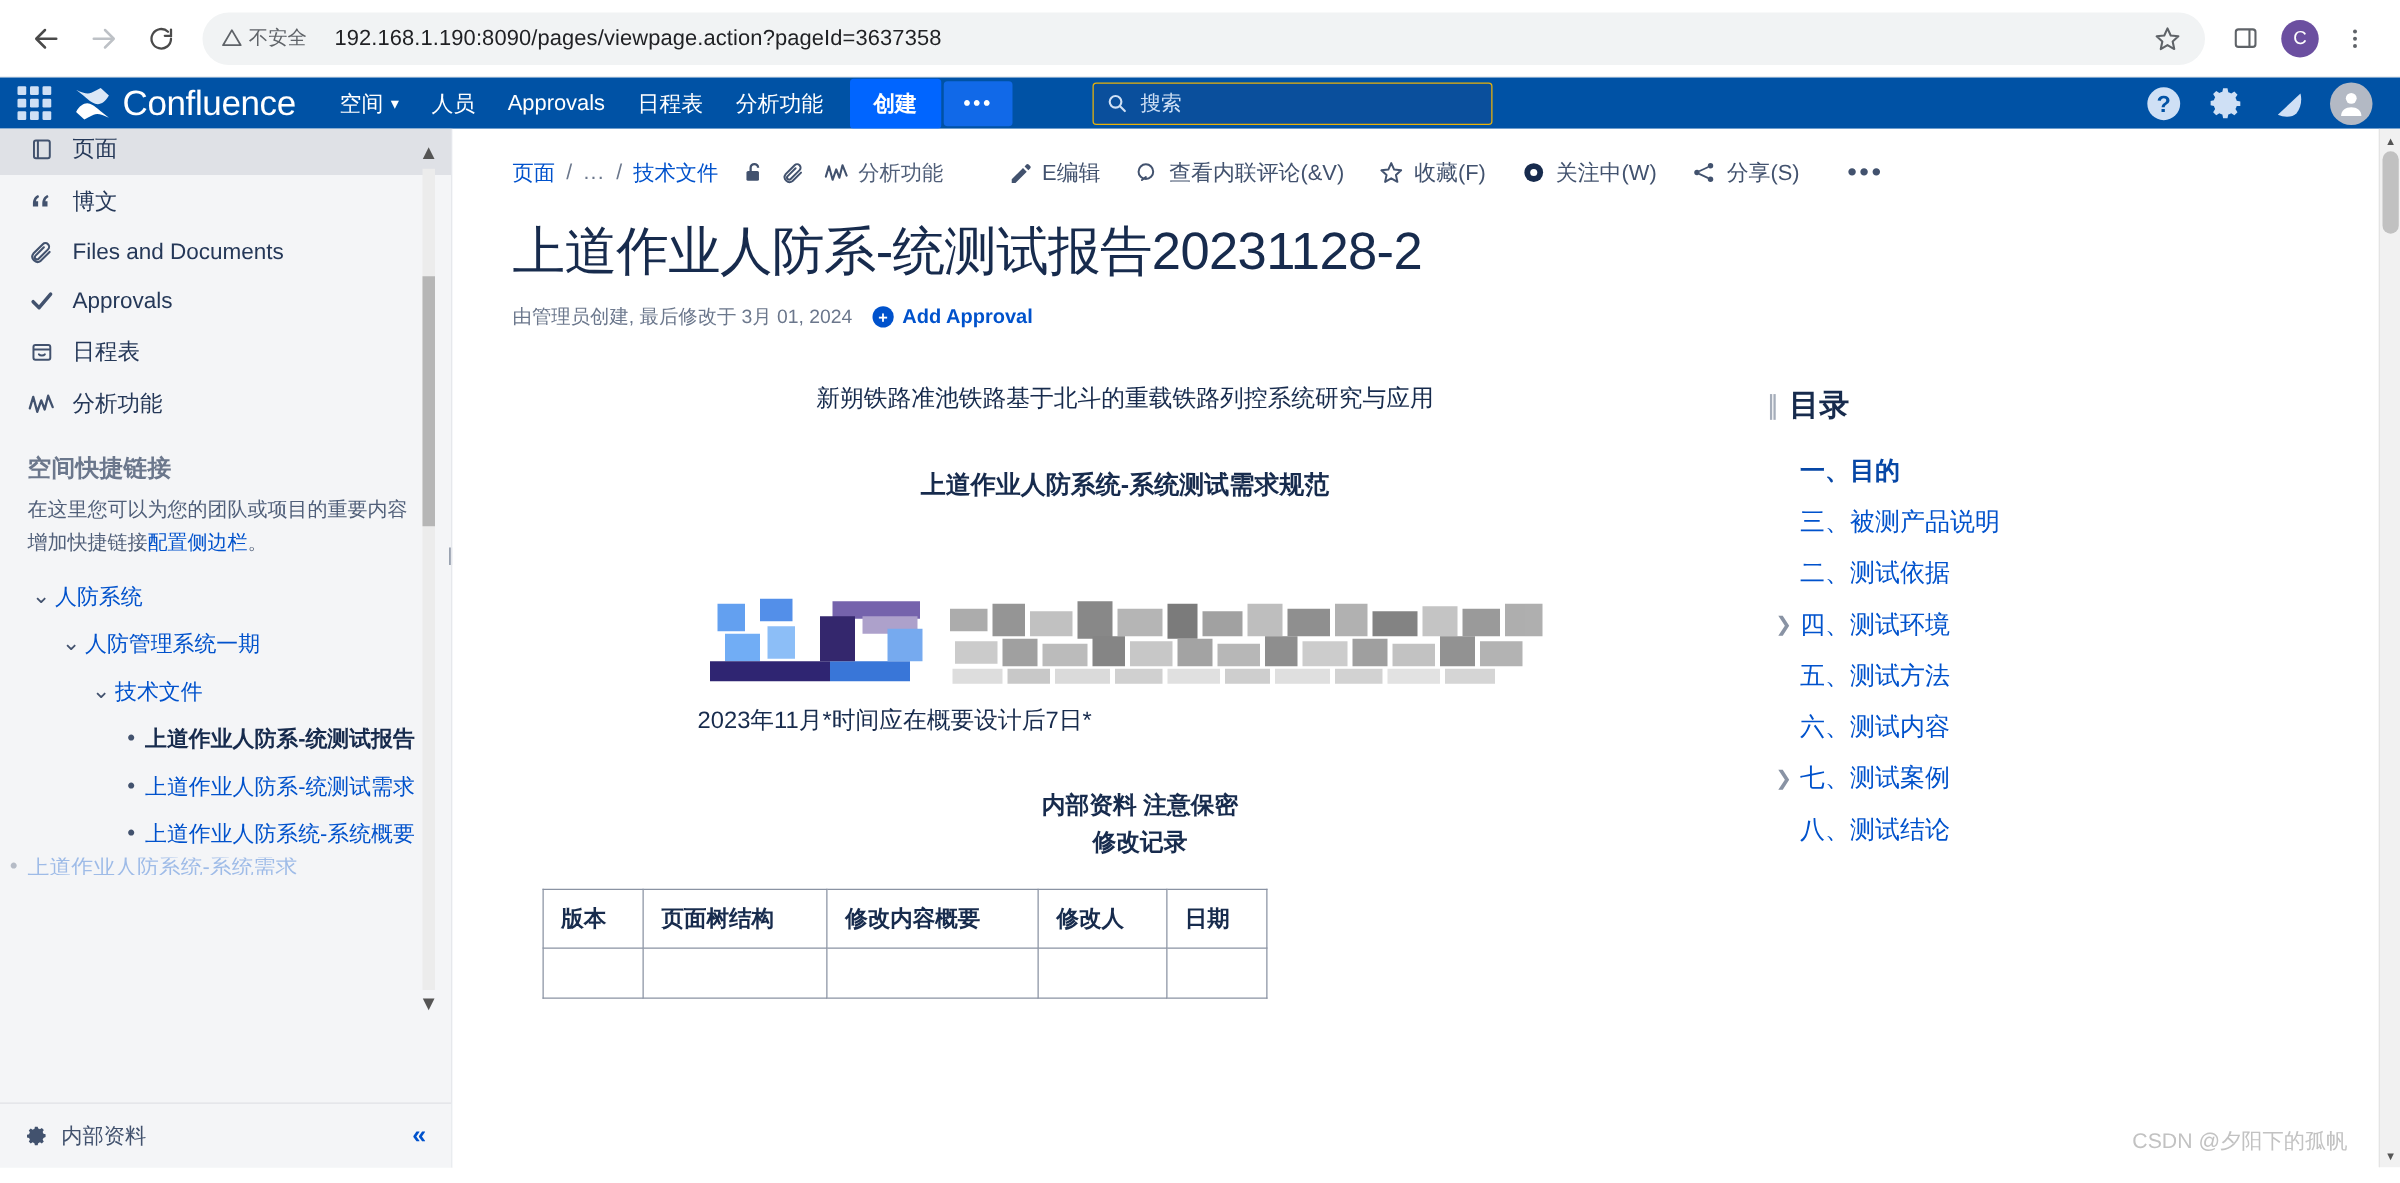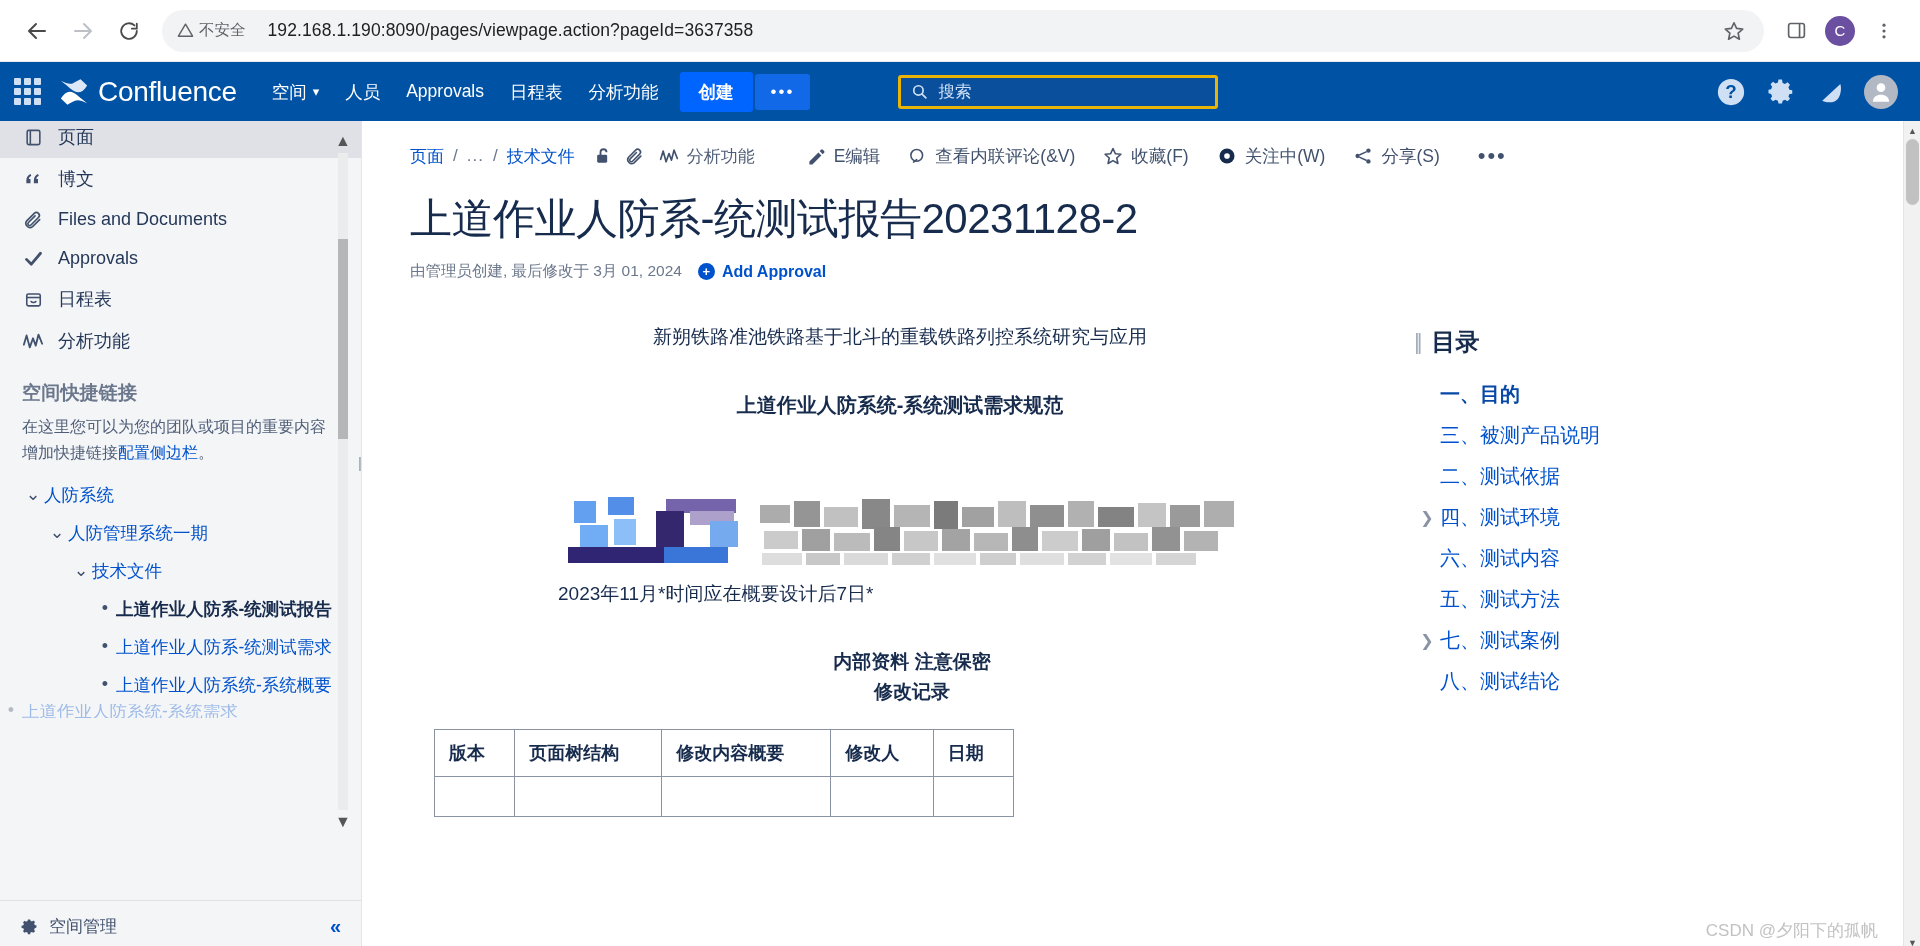--- a/index.html
+++ b/index.html
@@ -48,21 +48,21 @@
   }
   .avatar-chrome {
     width: 30px; height: 30px; border-radius: 50%;
     background: #6b4fa0; color: #fff; font-size: 15px;
     display: flex; align-items: center; justify-content: center;
     font-weight: 400;
   }
 
   
   .cnav {
-    height: 59px; background: #0052a5;
+    height: 41px; background: #0052a5;
     display: flex; align-items: center; padding-left: 14px;
     color: #fff; position: relative;
   }
   .grid-icon { display: grid; grid-template-columns: repeat(3, 7px);
     grid-template-rows: repeat(3, 7px); gap: 3px; margin-right: 18px; }
   .grid-icon i { background: #cfe0f5; display: block; border-radius: 1px; }
   .cbrand { display: flex; align-items: center; gap: 9px; margin-right: 22px; }
   .cbrand-mark { width: 30px; height: 30px; position: relative; }
   .cbrand-text { font-size: 28px; font-weight: 400; letter-spacing: -.3px; color:#fff; }
   .cnav-item {
@@ -71,22 +71,22 @@
   }
   .cnav-create {
     background: #0065ff; font-weight: 700; font-size: 17.5px;
     padding: 8px 19px; border-radius: 3px; margin-left: 8px; color:#fff;
   }
   .cnav-more {
     background: #1169e8; padding: 8px 16px; border-radius: 3px;
     font-size: 17px; letter-spacing: 2px; color:#fff; margin-left: 2px;
   }
   .csearch {
-    margin-left: 88px; width: 320px; height: 34px;
-    background: #0a4f9c; border: 3px solid #eab308; border-radius: 3px;
+    margin-left: 64px; width: 320px; height: 34px;
+    background: #0a4f9c; border: 1px solid #eab308; border-radius: 3px;
     display: flex; align-items: center; padding: 0 10px; gap: 10px;
     color: #cfe0f5; font-size: 16.5px;
   }
   .cnav-right { margin-left: auto; display: flex; align-items: center; gap: 16px; padding-right: 22px; }
   .cnav-ricon { width: 34px; height: 34px; display:flex; align-items:center; justify-content:center; }
   .cnav-avatar { width: 34px; height: 34px; border-radius: 50%; background: #b3b9c4;
     display:flex; align-items:center; justify-content:center; }
 
   
   .app { display: flex; height: 831px; position: relative; }
@@ -443,21 +443,21 @@
         <div class="sb-arrow down">▼</div>
       </div>
     </div>
 
     <div class="sb-resizer">||</div>
 
     <div class="sb-footer">
       <svg width="19" height="19" viewBox="0 0 24 24" fill="#42526e">
         <path d="M12 8.4a3.6 3.6 0 1 0 0 7.2 3.6 3.6 0 0 0 0-7.2zm8.8 5v-2.8l-2.2-.5a7 7 0 0 0-.8-1.8l1.2-1.9-2-2-1.9 1.2a7 7 0 0 0-1.8-.8L12.8 3h-2.8l-.5 2.2a7 7 0 0 0-1.8.8L5.8 4.8l-2 2L5 8.7a7 7 0 0 0-.8 1.8L2 11v2.8l2.2.5c.2.6.5 1.2.8 1.8l-1.2 1.9 2 2 1.9-1.2c.6.3 1.2.6 1.8.8l.5 2.2h2.8l.5-2.2c.6-.2 1.2-.5 1.8-.8l1.9 1.2 2-2-1.2-1.9c.3-.6.6-1.2.8-1.8z"></path>
       </svg>
-      <span>空间管理</span>
+      <span>内部资料</span>
       <span class="sb-collapse">«</span>
     </div>
   </div>
 
   <div class="main">
     <div class="main-inner">
 
       <div class="crumb-row">
         <span class="crumb"><a href="#">页面</a></span>
         <span class="crumb-sep">/</span>
@@ -637,24 +637,24 @@
               <a href="#">三、被测产品说明</a>
             </div>
             <div class="toc-item">
               <a href="#">二、测试依据</a>
             </div>
             <div class="toc-item has-caret">
               <span class="tcaret">❯</span>
               <a href="#">四、测试环境</a>
             </div>
             <div class="toc-item">
+              <a href="#">五、测试方法</a>
+            </div>
+            <div class="toc-item">
               <a href="#">六、测试内容</a>
-            </div>
-            <div class="toc-item">
-              <a href="#">五、测试方法</a>
             </div>
             <div class="toc-item has-caret">
               <span class="tcaret">❯</span>
               <a href="#">七、测试案例</a>
             </div>
             <div class="toc-item">
               <a href="#">八、测试结论</a>
             </div>
           </div>
         </div>

